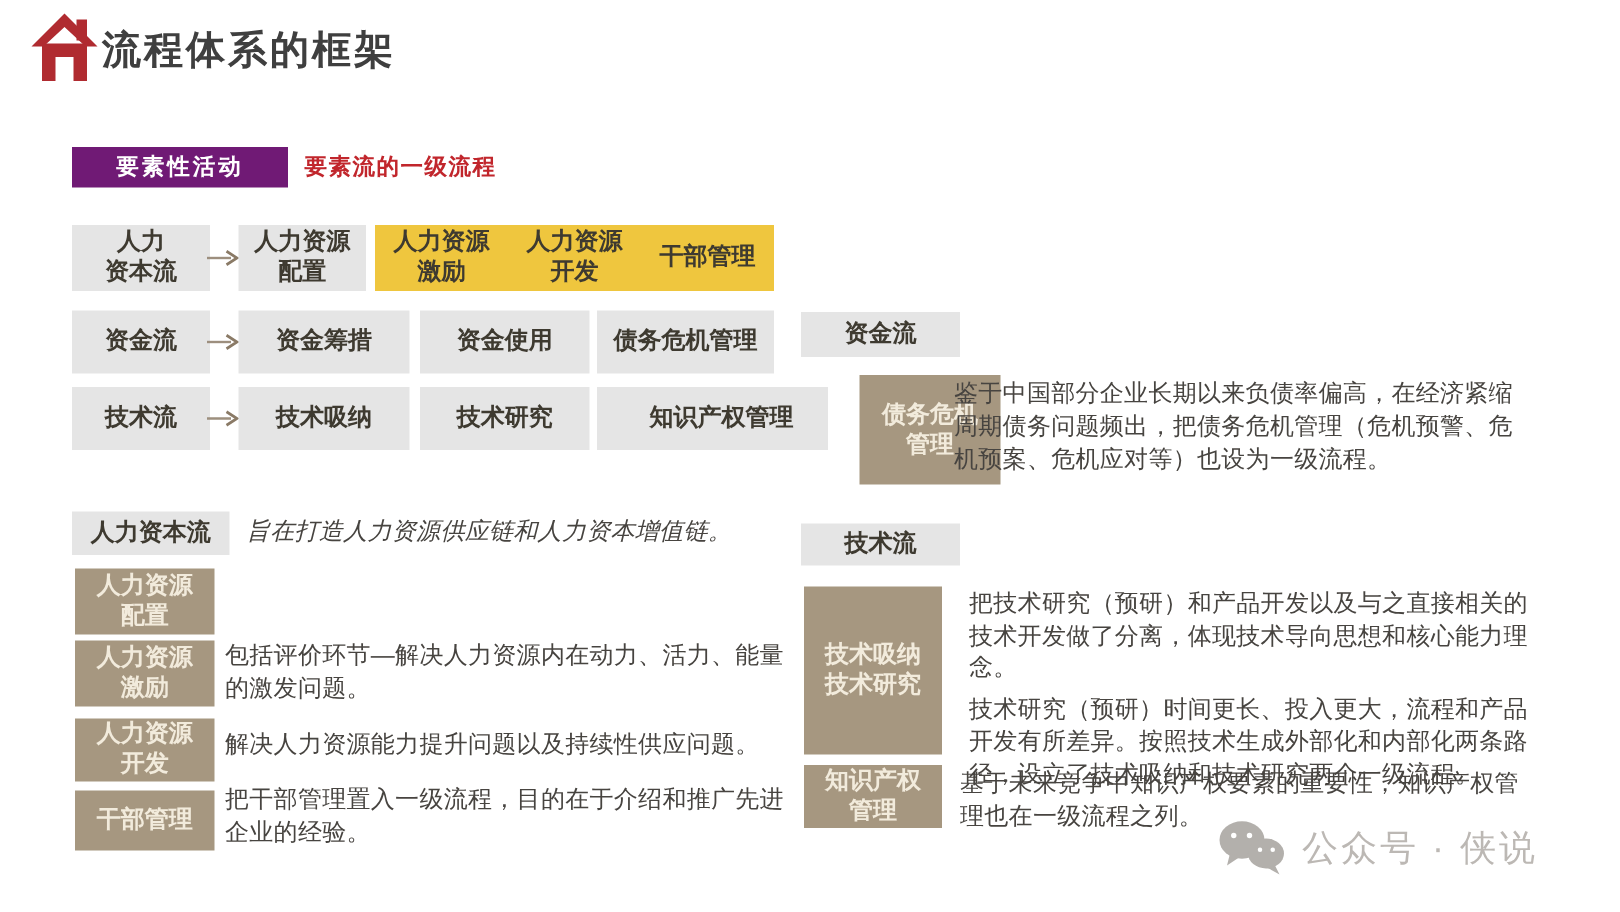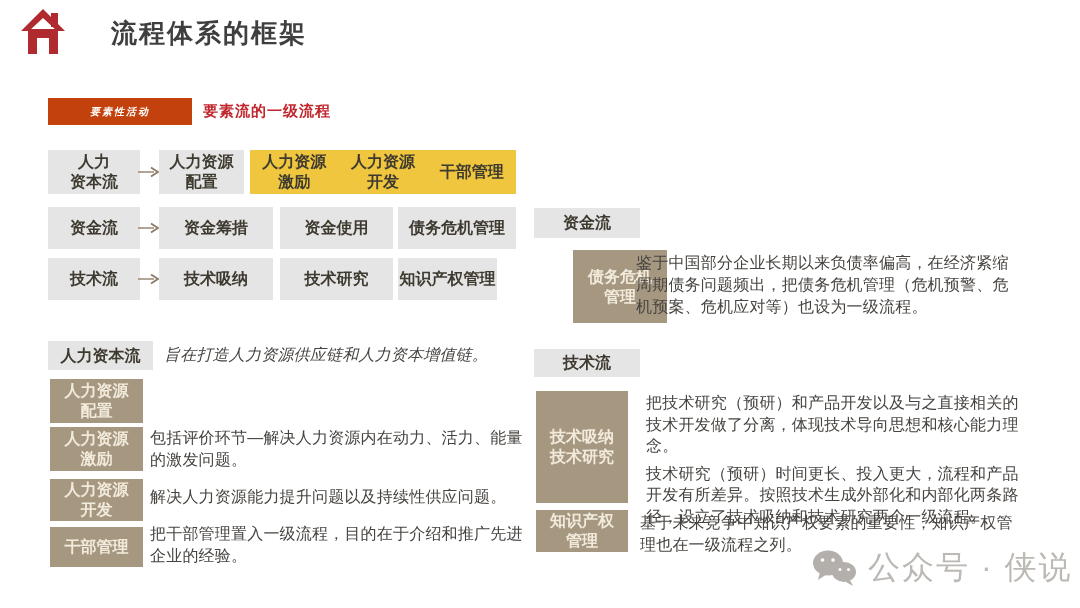--- a/index.html
+++ b/index.html
@@ -2,26 +2,26 @@
 <html><head>
 <meta charset="utf-8">
 <style>
   html,body{margin:0;padding:0;background:#ffffff;}
   .slide{position:relative;width:1080px;height:608px;background:#ffffff;overflow:hidden;
          font-family:"Liberation Sans","DejaVu Sans",sans-serif;}
 
   
   .home-icon{position:absolute;left:20px;top:8px;width:46px;height:48px;}
   .page-title{position:absolute;left:68px;top:16px;font-size:26px;font-weight:bold;
-              color:#3f3f3f;letter-spacing:2px;margin-left:43px;}
+              color:#3f3f3f;letter-spacing:2px;}
 
   
   .legend-red-box{position:absolute;left:48px;top:98px;width:144px;height:27px;
-                  background:#c2410c;color:#ffffff;font-size:10px;font-weight:bold;
-                  display:flex;align-items:center;justify-content:center;letter-spacing:2px;font-style:italic;}
+                  background:#701a75;color:#ffffff;font-size:15px;font-weight:bold;
+                  display:flex;align-items:center;justify-content:center;letter-spacing:2px;}
   .legend-flow-label{position:absolute;left:203px;top:98px;height:27px;display:flex;align-items:center;
                      color:#c1262c;font-size:15px;font-weight:bold;letter-spacing:1px;}
 
   
   .ybox{position:absolute;background:#e5e5e5;color:#3e3a30;font-weight:bold;font-size:16px;
         display:flex;flex-direction:column;align-items:center;justify-content:center;
         text-align:center;line-height:1.25;}
   .obox{position:absolute;background:#a69780;color:#f2ebdc;font-weight:bold;font-size:16px;
         display:flex;flex-direction:column;align-items:center;justify-content:center;
         text-align:center;line-height:1.25;}
@@ -29,21 +29,21 @@
              justify-content:space-around;}
   .group-item{color:#3e3a30;font-weight:bold;font-size:16px;text-align:center;line-height:1.25;}
   .flow-arrow{position:absolute;width:24px;display:flex;align-items:center;justify-content:center;}
 
   
   .desc{position:absolute;color:#474440;font-size:16px;line-height:22px;letter-spacing:0.2px;}
   .desc p{margin:6px;}
 
   
   .watermark{position:absolute;left:812px;top:546px;display:flex;align-items:center;gap:10px;}
-  .watermark-text{color:#bcb8b4;font-size:32px;letter-spacing:2px;}
+  .watermark-text{color:#bcb8b4;font-size:24px;letter-spacing:2px;}
 </style>
 </head>
 <body>
 
 <div class="slide">
 
   <svg class="home-icon" viewBox="0 0 46 48">
     <rect x="31" y="5" width="7" height="14" fill="#b02b30"></rect>
     <polygon points="23,1 45,23 37,23 23,10 9,23 1,23" fill="#b02b30"></polygon>
     <rect x="8" y="21" width="30" height="25" fill="#b02b30"></rect>
@@ -93,21 +93,21 @@
 
   <div class="ybox" style="left:48px;top:258px;width:92px;height:42px;">技术流</div>
   <div class="flow-arrow" style="left:137px;top:258px;height:42px;">
     <svg width="22" height="12" viewBox="0 0 22 12">
         <line x1="0" y1="6" x2="16" y2="6" stroke="#9d8f7e" stroke-width="1.6"></line>
         <polyline points="13,1.5 20,6 13,10.5" fill="none" stroke="#8a7a66" stroke-width="1.8"></polyline>
       </svg>
   </div>
   <div class="ybox" style="left:159px;top:258px;width:114px;height:42px;">技术吸纳</div>
   <div class="ybox" style="left:280px;top:258px;width:113px;height:42px;">技术研究</div>
-  <div class="ybox" style="left:398px;top:258px;width:99px;height:42px;">知识产权管理</div>
+  <div class="ybox" style="left:398px;top:258px;width:142px;height:42px;padding-left:12px;">知识产权管理</div>
 
   <div class="ybox" style="left:48px;top:341px;width:105px;height:29px;">人力资本流</div>
   <div class="desc" style="left:164px;top:344px;width:380px;font-style:italic;">旨在打造人力资源供应链和人力资本增值链。</div>
 
   <div class="obox" style="left:50px;top:379px;width:93px;height:44px;">
     <span>人力资源</span>
     <span>配置</span>
   </div>
 
   <div class="obox" style="left:50px;top:427px;width:93px;height:44px;">

